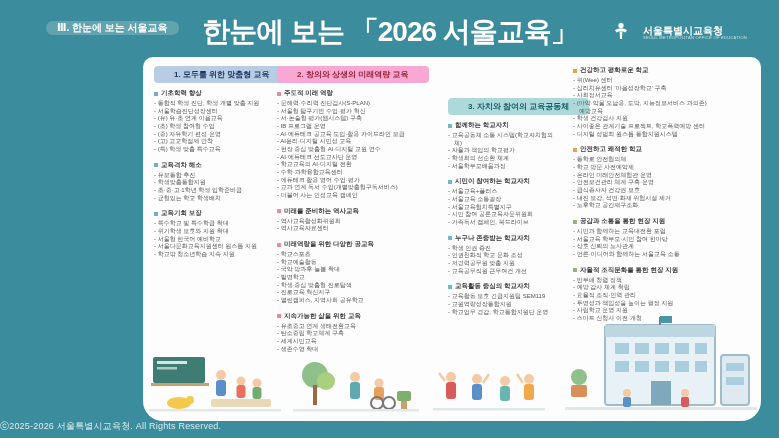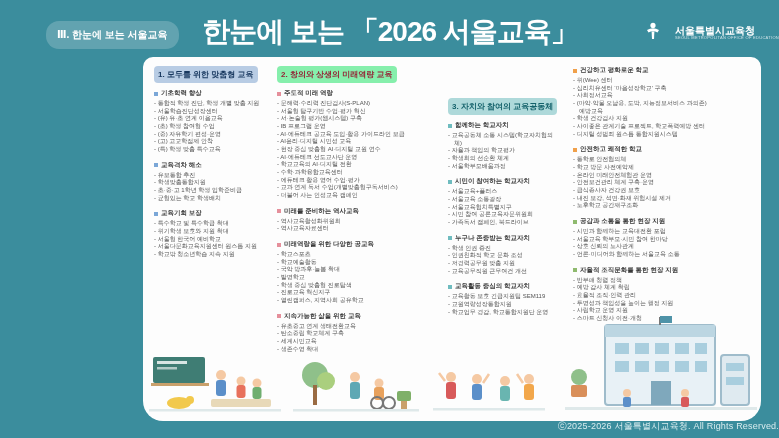--- a/index.html
+++ b/index.html
@@ -6,30 +6,30 @@
   body{
     width:779px;height:438px;position:relative;overflow:hidden;
     background:#3b8d9d;
     font-family:"Liberation Sans","DejaVu Sans",sans-serif;
   }
   
   .top-badge{
     position:absolute;left:46px;top:21px;
     background:rgba(255,255,255,0.20);
     color:#ffffff;font-size:10px;font-weight:bold;
-    padding:7px 11px;border-radius:13px;white-space:nowrap;
+    padding:0 11px;border-radius:13px;white-space:nowrap;
   }
   .main-title{
     position:absolute;left:150px;top:10px;width:480px;height:44px;
     display:flex;align-items:center;justify-content:center;
     color:#ffffff;font-size:28px;font-weight:bold;letter-spacing:-1px;
     white-space:nowrap;
   }
   .org-logo{
-    position:absolute;right:0;top:22px;display:flex;align-items:center;gap:14px;
+    position:absolute;right:32px;top:22px;display:flex;align-items:center;gap:14px;
     color:#ffffff;
   }
   .org-logo .texts{display:flex;flex-direction:column;line-height:1.1;}
   .org-name{font-size:10px;font-weight:bold;letter-spacing:0px;}
   .org-sub{font-size:4px;opacity:.75;letter-spacing:.3px;}
   
   .card{
     position:absolute;left:143px;top:57px;width:618px;height:364px;
     background:#fdfdfd;border-radius:10px 10px 20px 20px;
   }
@@ -37,40 +37,40 @@
     position:absolute;left:11px;top:9px;right:6px;bottom:4px;
     display:flex;gap:13px;align-items:flex-start;
   }
   .col{display:flex;flex-direction:column;}
   .col.c0{width:110px;}
   .col.c1{width:158px;}
   .col.c2{width:112px;margin-top:32px;}
   .col.c3{width:140px;}
   .col-header{
     font-size:8px;font-weight:bold;
-    padding:3px 4px;border-radius:4px;margin-bottom:6px;
+    padding:3px 20px;border-radius:4px;margin-bottom:6px;
     align-self:flex-start;white-space:nowrap;
   }
   .section{margin-bottom:7px;}
   .sec-title{
     display:flex;align-items:center;gap:3px;
     font-size:6.5px;font-weight:bold;color:#3a3a3a;margin-bottom:2px;
   }
   .sec-sq{width:4px;height:4px;flex:0 0 auto;display:inline-block;}
   .item{
     font-size:6px;line-height:1.28;color:#555;
     padding-left:6px;text-indent:-6px;
   }
   .item::before{content:"- ";}
   
   .illu{position:absolute;}
   
   .footer-copy{
     position:absolute;left:0;right:0;bottom:5px;
-    text-align:right;color:#d8ecef;font-size:9px;letter-spacing:.2px;
+    text-align:left;color:#d8ecef;font-size:9px;letter-spacing:.2px;
   }
 </style>
 </head>
 <body>
 
 <div class="top-badge">Ⅲ. 한눈에 보는 서울교육</div>
 <div class="main-title">한눈에 보는 「2026 서울교육」</div>
 
 <div class="org-logo">
   <span>
@@ -119,21 +119,21 @@
             <span>교육기회 보장</span>
           </div>
           <div class="item">특수학교 및 특수학급 확대</div>
           <div class="item">위기학생 보호와 지원 확대</div>
           <div class="item">서울형 한국어 예비학교</div>
           <div class="item">서울다문화교육지원센터 원스톱 지원</div>
           <div class="item">학교밖 청소년학습 지속 지원</div>
         </div>
       </div>
       <div class="col c1">
-        <div class="col-header" style="background: #86efac; color: rgb(148, 32, 52);">2. 창의와 상생의 미래역량 교육</div>
+        <div class="col-header" style="background: #f9a8d4; color: rgb(148, 32, 52);">2. 창의와 상생의 미래역량 교육</div>
         <div class="section">
           <div class="sec-title">
             <span class="sec-sq" style="background: rgb(229, 143, 155);"></span>
             <span>주도적 미래 역량</span>
           </div>
           <div class="item">문해력·수리력 진단검사(S-PLAN)</div>
           <div class="item">서울형 탐구기반 수업·평가 혁신</div>
           <div class="item">서·논술형 평가(웹시스템) 구축</div>
           <div class="item">IB 프로그램 운영</div>
           <div class="item">AI·에듀테크 공교육 도입·활용 가이드라인 보급</div>

